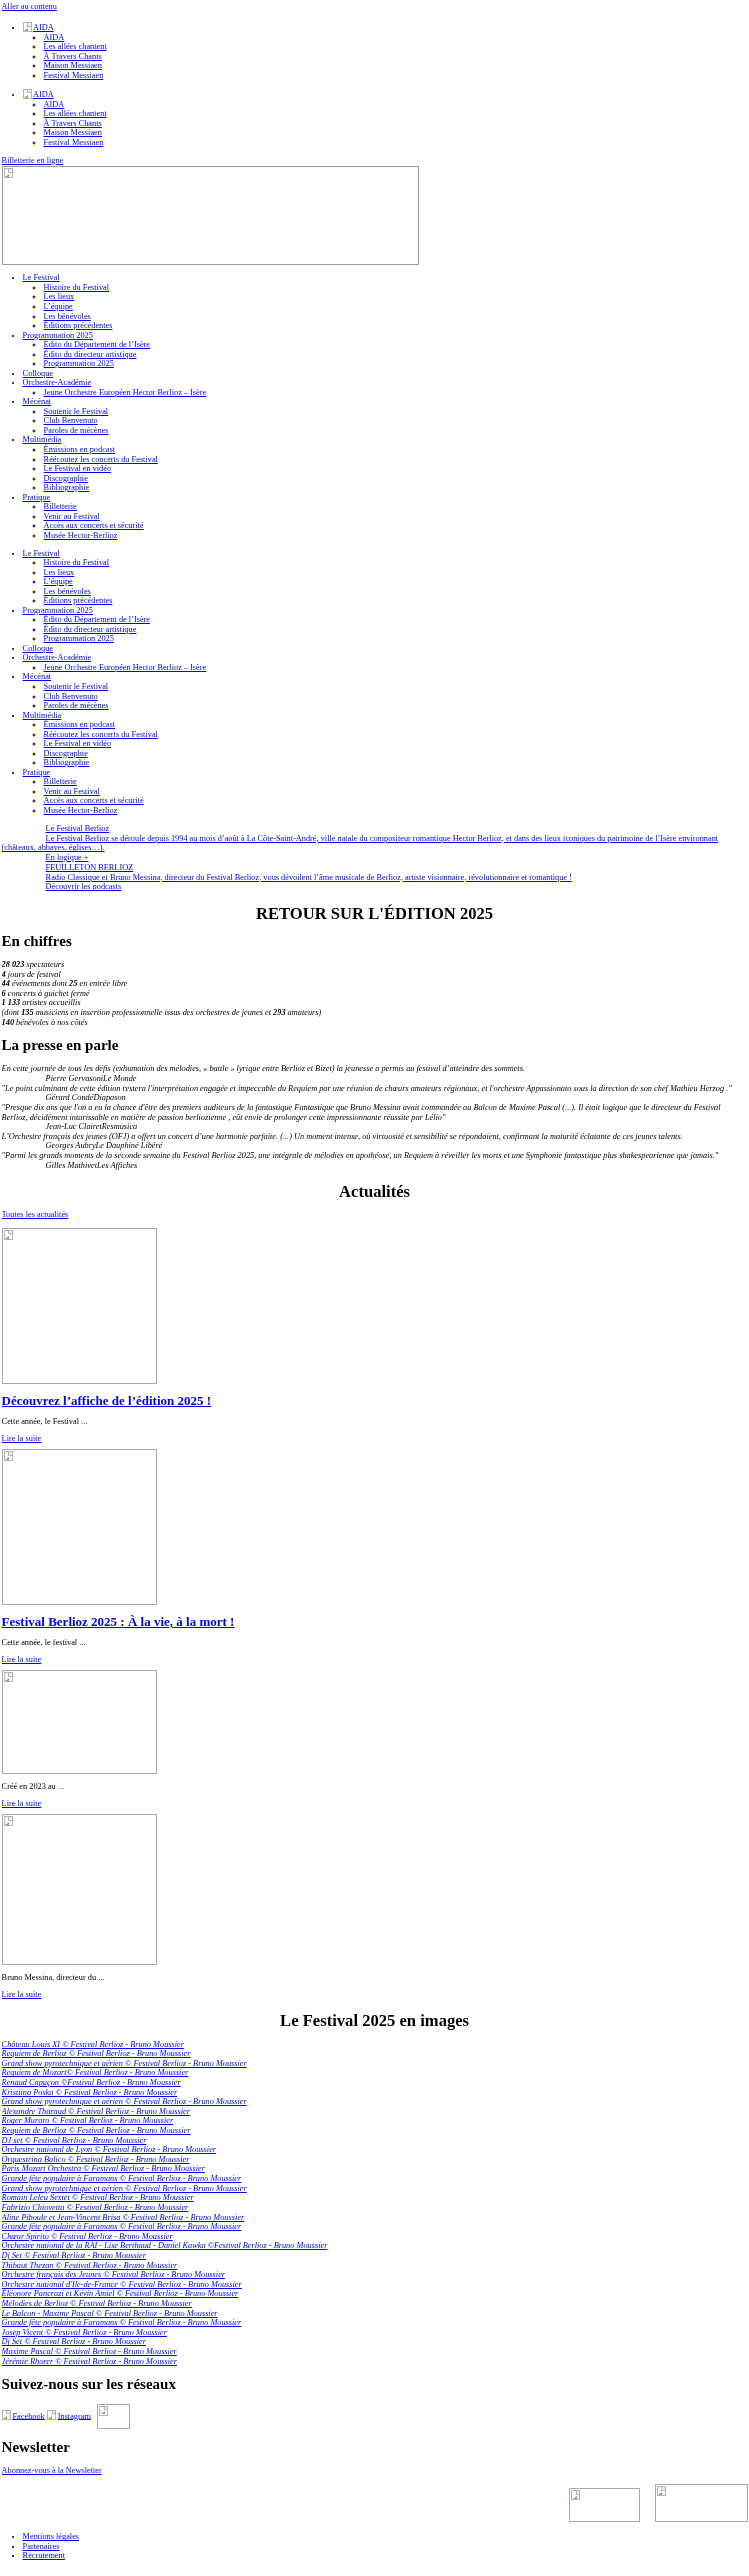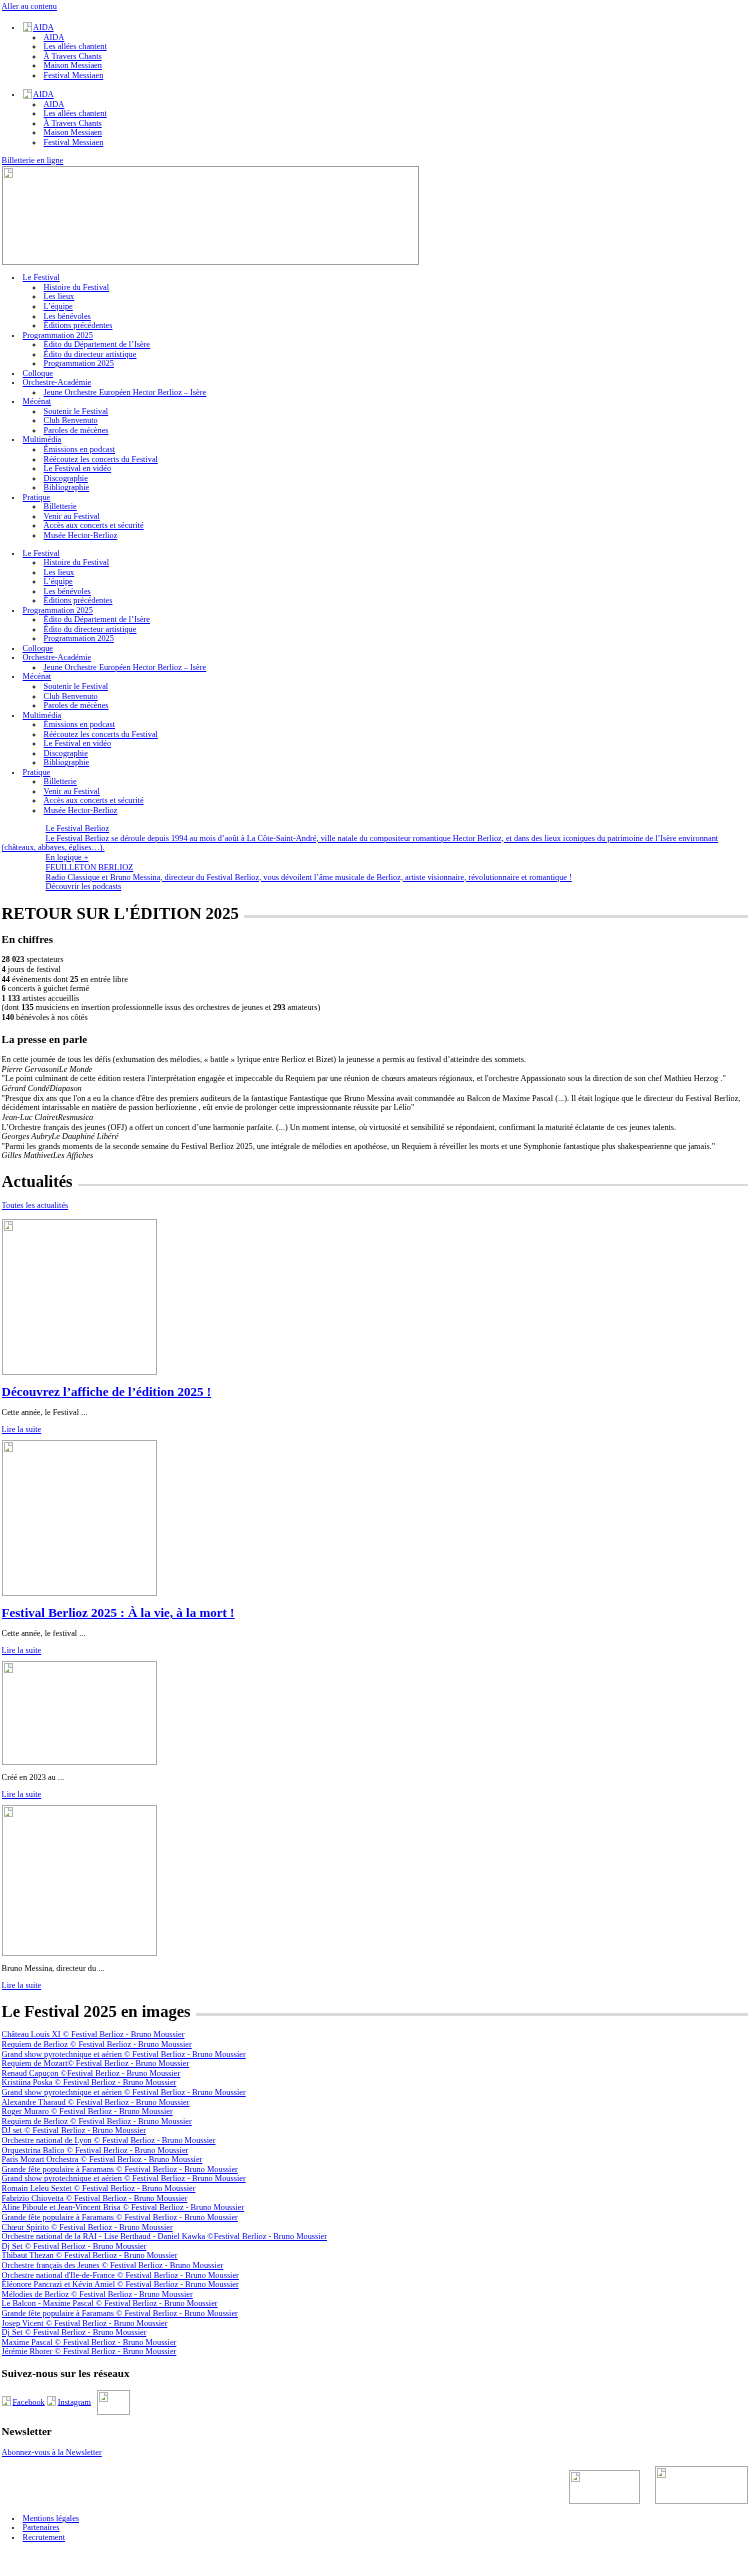--- a/index.html
+++ b/index.html
@@ -37,30 +37,31 @@
     margin-top:1px; background:#fff;
   }
   .frame .bi, .ph .bi, .pbox .bi, .minibox .bi { margin:1px; }
 
   .skip { display:inline-block; margin-bottom:2.1px; }
 
   h1.sect {
     display:flex; align-items:center;
     font-size:16.6px; font-weight:bold; margin:11.4px 0 9.4px;
     letter-spacing:0;
+    flex-direction:column;
   }
   h1.sect .bar { flex:1; height:2.6px; background:#d9d9d9; margin-left:5.2px; position:relative; top:3.1px; }
 
-  h3.sub { font-size:11px; font-weight:bold; margin:10px 0; }
+  h3.sub { font-size:15px; font-weight:bold; margin:10px 0; }
 
   p { margin:8.3px 0; }
   .intro a { line-height:1.18;padding-left:44px; }
 
-  .stats div, .quotes div, .list div { line-height:1.16; }
-  .aline { font-style:italic; }
+  .stats div, .quotes div, .list div { line-height:1.16;font-style:italic; }
+  .aline { font-style:italic;margin-left:44px; }
 
   .ph {
     border:0.5px solid #ababab; background:#fff; margin:0;
   }
   h3.ntitle { font-size:13px; font-weight:bold; margin:10.4px 0 0;text-decoration:underline; }
   h3.ntitle a { font-weight:bold; }
   p.excerpt { margin:7.8px 0 0; }
   p.more { margin:7.8px 0 5.2px; }
 
   .social .bi { margin-right:1.6px; }

